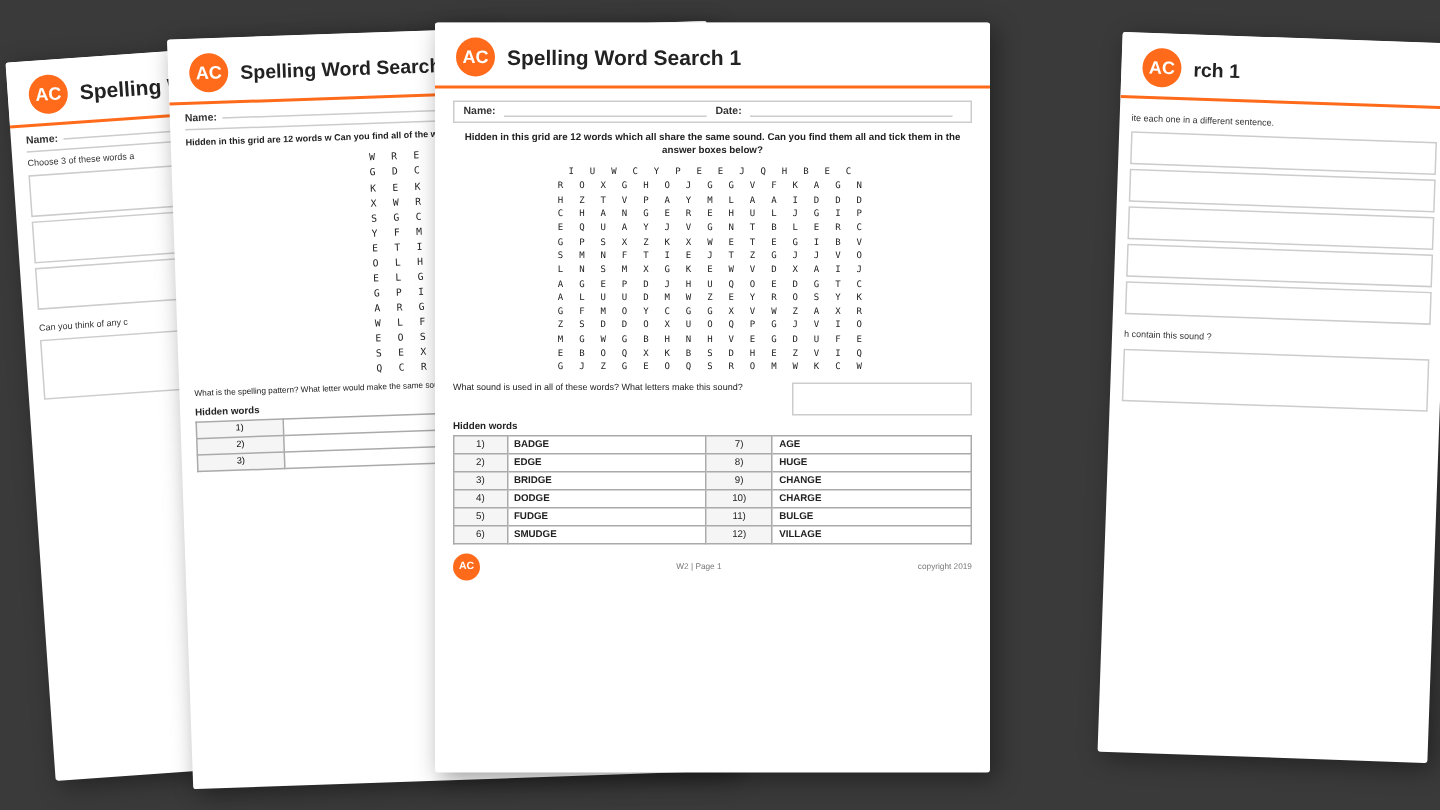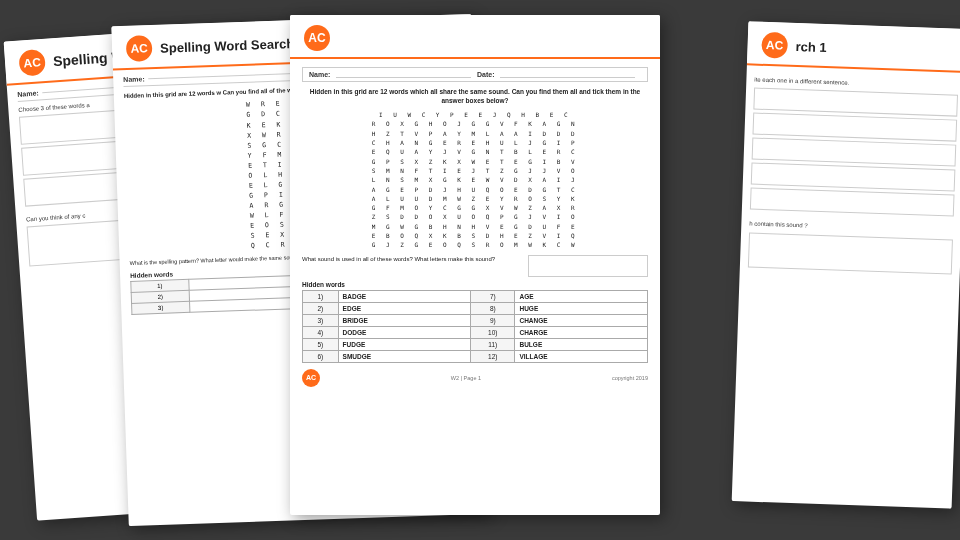--- a/index.html
+++ b/index.html
@@ -334,20 +334,21 @@
       </tbody>
         </table>
     </div>
   </div>
 
   <div class="worksheet ws-center">
     <div class="ws-header">
       <div class="ws-logo">
         <span class="ws-logo-inner">AC</span>
       </div>
+      <span class="ws-title" style="font-size:14px;">Spelling Word Search 1</span>
     </div>
     <div class="ws-body">
 
       <div style="display:flex;border:1px solid #ccc;padding:3px 6px;margin-bottom:5px;font-size:6.5px;">
         <span class="name-label">Name:</span>
         <span style="flex:1;border-bottom:1px solid #ccc;margin:0 6px;"></span>
         <span class="date-label" style="margin-left:0;">Date:</span>
         <span style="flex:1;border-bottom:1px solid #ccc;margin:0 6px;"></span>
       </div>
 

